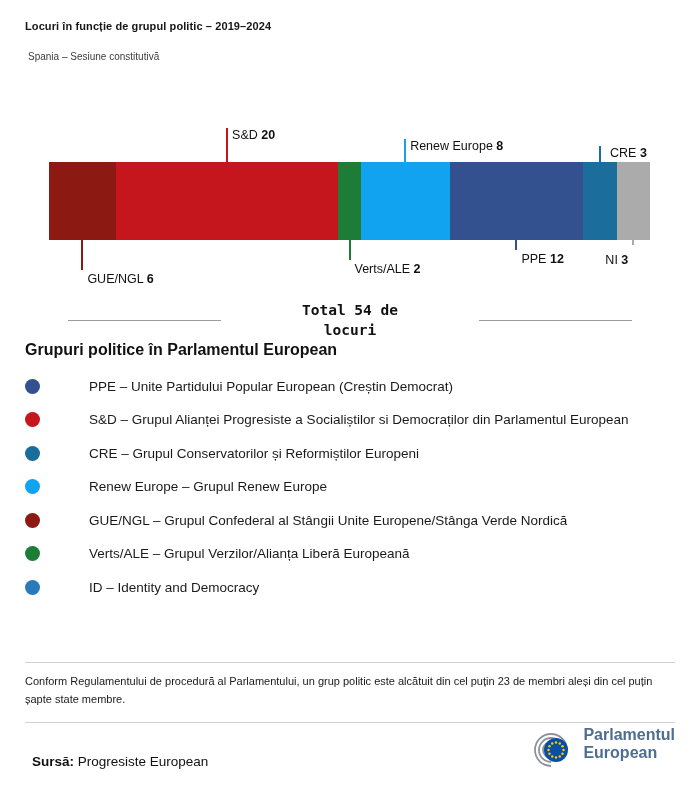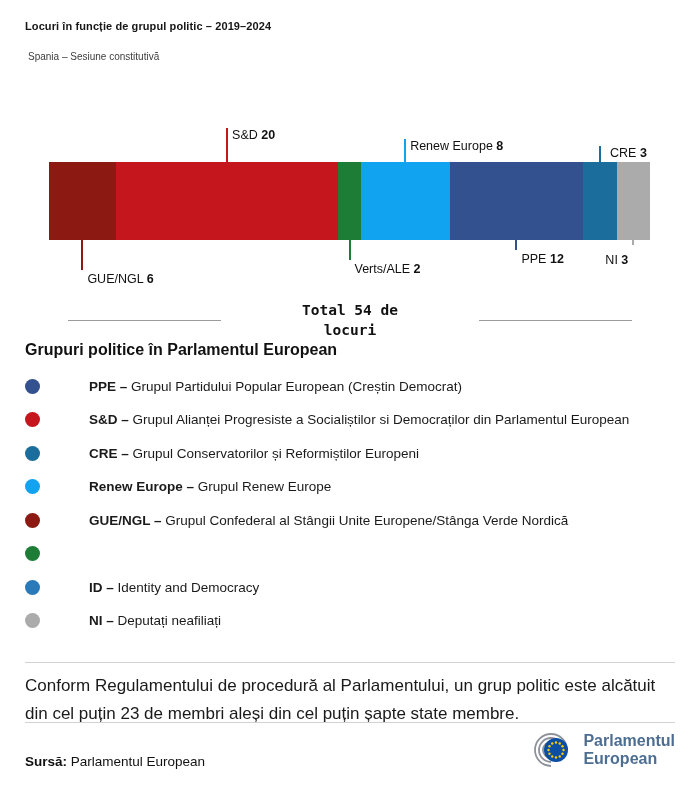--- a/index.html
+++ b/index.html
@@ -19,32 +19,32 @@
   .total-row { position: absolute; top: 301px; left: 68px; right: 68px; display: flex; align-items: center; gap: 54px; }
   .total-line { flex: 1; height: 1px; background: #9b9b9b; }
   .total-text { width: 150px; text-align: center; font-family: "DejaVu Sans Mono", monospace; font-weight: bold; font-size: 14.5px; line-height: 1.35; color: #111; }
 
   .legend { position: absolute; left: 25px; top: 341px; width: 650px; }
   .legend-heading { font-size: 16px; font-weight: bold; color: #111; }
   .legend-rows { margin-top: 17px; display: flex; flex-direction: column; gap: 13.5px; }
   .legend-row { display: flex; align-items: center; gap: 13px; height: 20px; }
   .dot { width: 15px; height: 15px; border-radius: 50%; flex: none; }
   .legend-text { font-size: 13.5px; color: #1a1a1a; }
-  .legend-text b { font-weight: bold; padding-left: 36px; }
+  .legend-text b { font-weight: normal; padding-left: 36px; }
 
   .divider { position: absolute; left: 25px; right: 25px; height: 1px; background: #d2d2d2; }
   .divider-1 { top: 662px; }
   .divider-2 { top: 722px; }
 
-  .footnote { position: absolute; left: 25px; top: 672px; width: 650px; font-size: 17px; line-height: 1.65; color: #1a1a1a; }
+  .footnote { position: absolute; left: 25px; top: 672px; width: 650px; font-size: 11px; line-height: 1.65; color: #1a1a1a; }
 
   .source { position: absolute; left: 25px; top: 754px; font-size: 13.5px; color: #111; }
-  .source b { font-weight: bold; }
+  .source b { font-weight: bold; margin-left: 7px; }
 
-  .logo { position: absolute; right: 25px; top: 726px; display: flex; align-items: center; gap: 8px; }
+  .logo { position: absolute; right: 25px; top: 726px; display: flex; align-items: flex-start; gap: 8px; }
   .logo-text { font-size: 16px; font-weight: bold; color: #4d6e91; line-height: 1.15; }
 </style>
 </head>
 <body>
 
 <div class="page">
 
   <div class="title">Locuri în funcție de grupul politic – 2019–2024</div>
   <div class="subtitle">Spania – Sesiune constitutivă</div>
 
@@ -76,59 +76,56 @@
     <div class="total-line"></div>
     <div class="total-text">Total 54 de locuri</div>
     <div class="total-line"></div>
   </div>
 
   <div class="legend">
     <div class="legend-heading">Grupuri politice în Parlamentul European</div>
     <div class="legend-rows" id="legend-items">
         <div class="legend-row">
           <span class="dot" style="background: rgb(51, 81, 142);"></span>
-          <span class="legend-text"><b>PPE – </b><span>Grupul Partidului Popular European (Creștin Democrat)</span></span>
+          <span class="legend-text"><b>PPE – </b><span>Unite Partidului Popular European (Creștin Democrat)</span></span>
         </div>
         <div class="legend-row">
           <span class="dot" style="background: rgb(196, 22, 28);"></span>
           <span class="legend-text"><b>S&amp;D – </b><span>Grupul Alianței Progresiste a Socialiștilor si Democraților din Parlamentul European</span></span>
         </div>
         <div class="legend-row">
           <span class="dot" style="background: rgb(27, 109, 156);"></span>
           <span class="legend-text"><b>CRE – </b><span>Grupul Conservatorilor și Reformiștilor Europeni</span></span>
         </div>
         <div class="legend-row">
           <span class="dot" style="background: rgb(18, 163, 240);"></span>
           <span class="legend-text"><b>Renew Europe – </b><span>Grupul Renew Europe</span></span>
         </div>
         <div class="legend-row">
           <span class="dot" style="background: rgb(141, 26, 18);"></span>
           <span class="legend-text"><b>GUE/NGL – </b><span>Grupul Confederal al Stângii Unite Europene/Stânga Verde Nordică</span></span>
         </div>
         <div class="legend-row">
           <span class="dot" style="background: rgb(29, 125, 55);"></span>
+          <span class="legend-text"><b>Verts/ALE – </b><span>Grupul Verzilor/Alianța Liberă Europeană</span></span>
         </div>
         <div class="legend-row">
           <span class="dot" style="background: rgb(42, 122, 185);"></span>
           <span class="legend-text"><b>ID – </b><span>Identity and Democracy</span></span>
-        </div>
-        <div class="legend-row">
-          <span class="dot" style="background: rgb(171, 171, 171);"></span>
-          <span class="legend-text"><b>NI – </b><span>Deputați neafiliați</span></span>
         </div>
       </div>
   </div>
 
   <div class="divider divider-1"></div>
 
   <div class="footnote">Conform Regulamentului de procedură al Parlamentului, un grup politic este alcătuit din cel puțin 23 de membri aleși din cel puțin șapte state membre.</div>
 
   <div class="divider divider-2"></div>
 
-  <div class="source"><b>Sursă:</b> <span>Parlamentul European</span></div>
+  <div class="source"><b>Sursă:</b> <span>Progresiste European</span></div>
 
   <div class="logo">
     <svg width="48" height="48" viewBox="0 0 48 48">
       <g fill="none" stroke="#8d929b" stroke-width="1.8">
         <path d="M 40 24 A 16 16 0 1 0 24 40"></path>
         <path d="M 36 24 A 12 12 0 1 0 24 36"></path>
         <path d="M 32 24 A 8 8 0 1 0 24 32"></path>
       </g>
       <circle cx="29" cy="24" r="12" fill="#0b4ea2"></circle>
       <g fill="#ffcc00">

